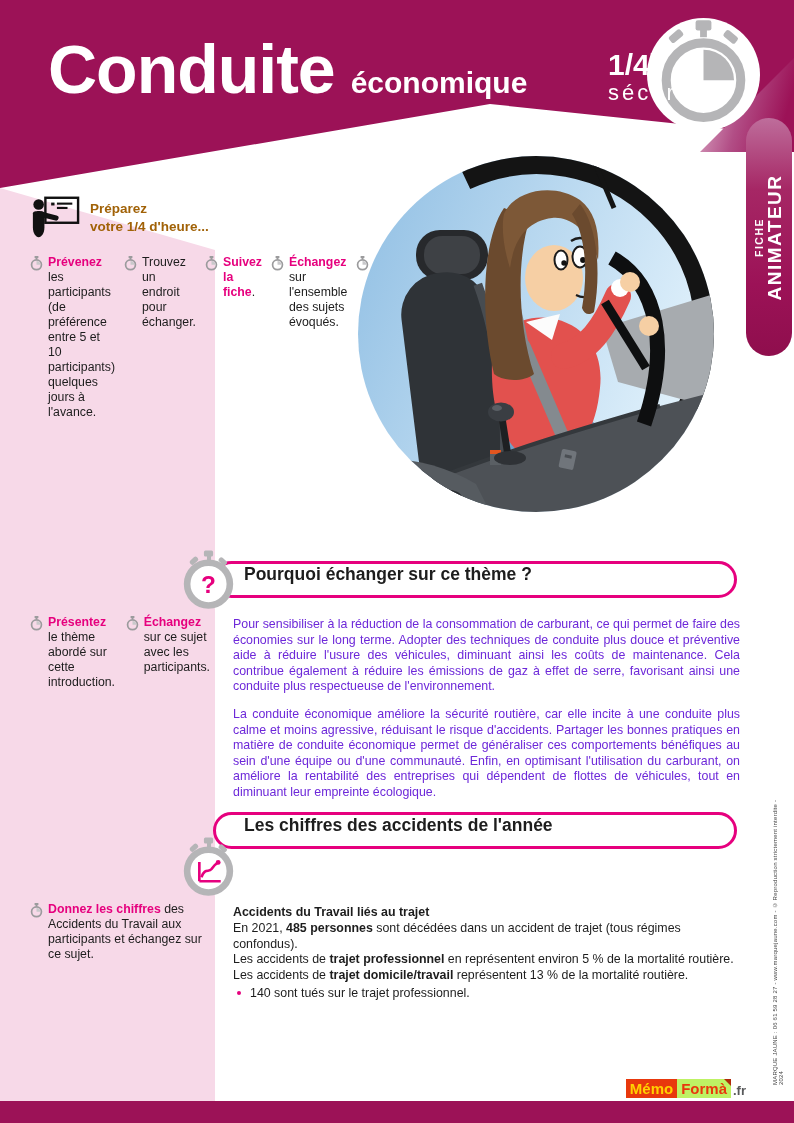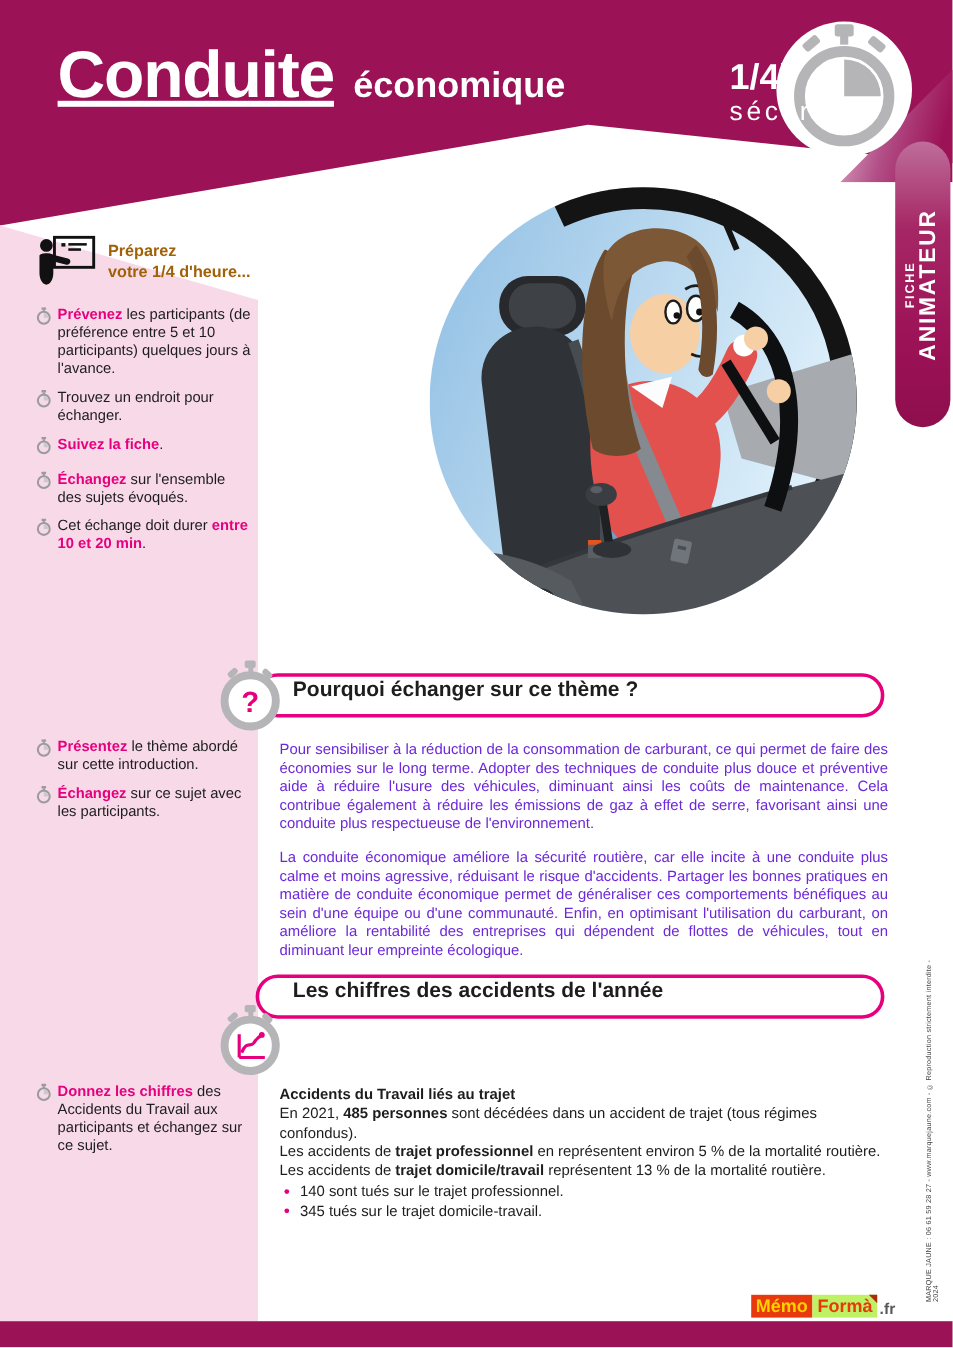--- a/index.html
+++ b/index.html
@@ -3,21 +3,21 @@
 <meta charset="utf-8">
 <style>
   * { box-sizing: border-box; margin: 0; padding: 0; }
   body { background:#fff; font-family:"Liberation Sans", sans-serif; }
   .page { position:relative; width:794px; height:1123px; background:#fff; overflow:hidden; margin:0 auto; }
 
   
   .header { position:absolute; left:0; top:0; width:794px; height:192px; background:#9C1257; z-index:1;
             clip-path:polygon(0 0, 794px 0, 794px 136px, 490px 104px, 0 188px); }
   .title-row { position:absolute; left:48px; top:30px; display:flex; align-items:baseline; gap:16px; color:#fff; }
-  .title { font-size:55px; font-weight:800; letter-spacing:-1px;text-decoration:underline; }
+  .title { font-size:68px; font-weight:800; letter-spacing:-1px; }
   .subtitle { font-size:30px; font-weight:700; }
   .corner-wedge { position:absolute; left:700px; top:58px; width:94px; height:94px; z-index:2;
             clip-path:polygon(0 100%, 100% 0, 100% 100%);
             background:linear-gradient(105deg,#E3BAD2 0%,#B24E86 45%,#9C1257 85%); }
   .badge-circle { position:absolute; left:647px; top:18px; width:113px; height:113px; border-radius:50%;
             background:#fff; z-index:3; }
   .badge-text { position:absolute; left:608px; top:44px; z-index:4; color:#fff; }
   .badge-frac { font-size:30px; font-weight:800; line-height:30px; }
   .badge-frac sup { font-size:15px; font-weight:700; }
   .badge-word { font-size:22px; letter-spacing:3px; margin-top:0px; font-weight:400; }
@@ -28,21 +28,21 @@
             display:flex; align-items:center; justify-content:center; }
   .tab-text { transform:rotate(-90deg); white-space:nowrap; color:#fff; text-align:center; line-height:1.05; }
   .tab-line1 { font-size:10.5px; font-weight:700; letter-spacing:1.5px; }
   .tab-line2 { font-size:19px; font-weight:700; letter-spacing:1.5px; }
 
   
   .sidebar-bg { position:absolute; left:0; top:182px; width:215px; height:919px; background:#F7D9E8;
             clip-path:polygon(0 6px, 100% 68px, 100% 100%, 0 100%); z-index:1; }
   .prep-header { position:absolute; left:30px; top:194px; display:flex; gap:10px; z-index:2; align-items:flex-start; }
   .prep-title { font-size:13.5px; font-weight:700; color:#a16207; line-height:17.5px; padding-top:6px; }
-  .side-group { position:absolute; left:30px; width:180px; display:flex; flex-direction:column; gap:9px; z-index:2; }
+  .side-group { position:absolute; left:30px; width:180px; display:flex; gap:9px; z-index:2; }
   .side-item { display:flex; gap:5px; font-size:12.3px; line-height:15px; color:#1d1d1d; }
   .side-item p { margin:0; }
   .mini-watch { flex:0 0 13px; padding-top:1px; }
   .accent { color:#E6007E; font-weight:700; }
   .bold { font-weight:700; }
 
   
   .section-pill { position:absolute; left:213px; width:524px; height:37px; background:#fff;
             border:3.5px solid #E6007E; border-radius:20px; display:flex; align-items:flex-start;
             padding-left:28px; font-size:17.5px; font-weight:700; color:#1d1d1d; z-index:2; }
@@ -327,24 +327,20 @@
     <div>
         <p class="fig-line segments"><span>En 2021, </span><span class="bold">485 personnes</span><span> sont décédées dans un accident de trajet (tous régimes confondus).</span></p>
         <p class="fig-line segments"><span>Les accidents de </span><span class="bold">trajet professionnel</span><span> en représentent environ 5 % de la mortalité routière.</span></p>
         <p class="fig-line segments"><span>Les accidents de </span><span class="bold">trajet domicile/travail</span><span> représentent 13 % de la mortalité routière.</span></p>
       </div>
     <ul class="fig-bullets">
         <li class="fig-bullet">
     <span class="dot"></span>
     <span class="bullet-text">140 sont tués sur le trajet professionnel.</span>
   </li>
-        <li class="fig-bullet">
-    <span class="dot"></span>
-    <span class="bullet-text">345 tués sur le trajet domicile-travail.</span>
-  </li>
       </ul>
   </div>
 
   <div class="logo">
     <span class="logo-memo">Mémo</span>
       <span class="logo-forma">Formà</span>
       <span class="logo-fr">.fr</span>
   </div>
   <div class="copyright">
     <span>MARQUE JAUNE : 06 61 59 28 27 - www.marquejaune.com - © Reproduction strictement interdite - 2024</span>

